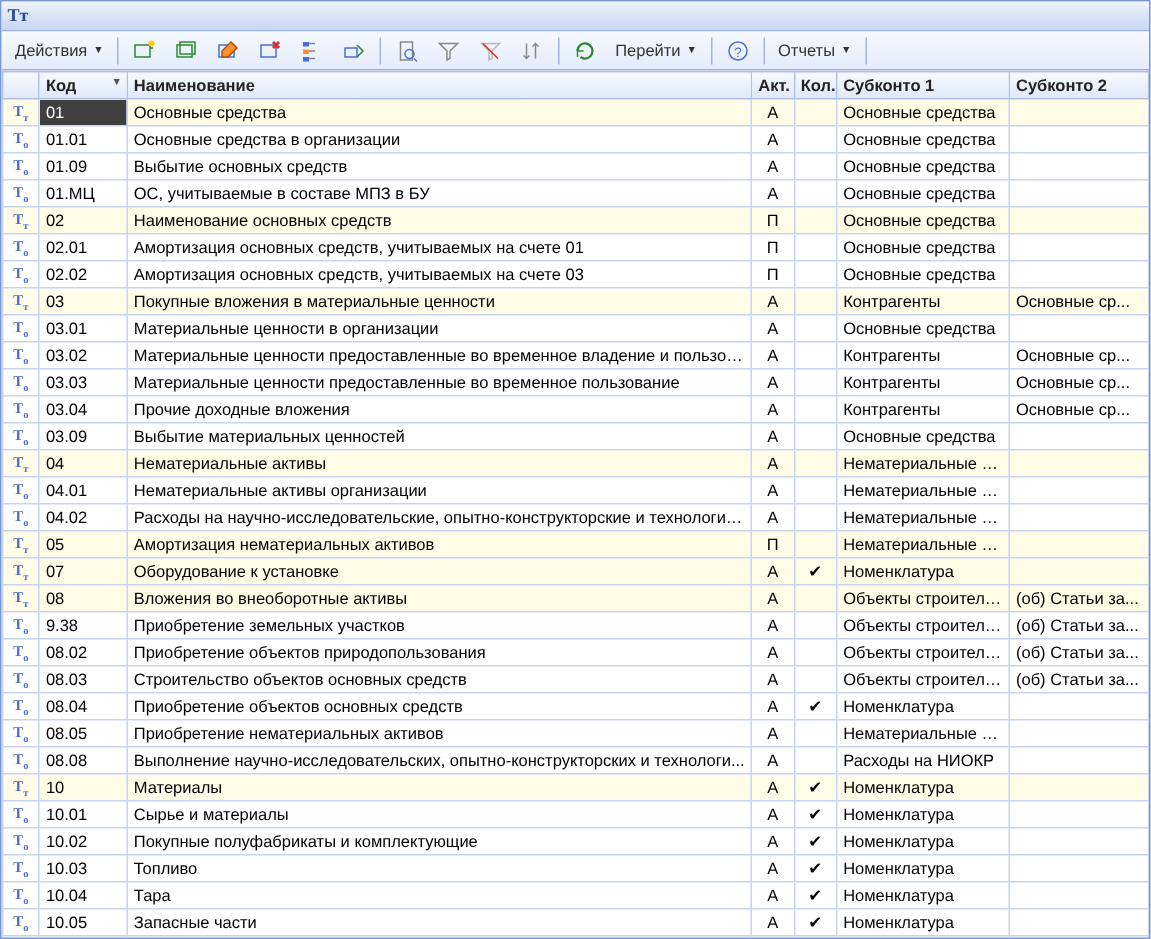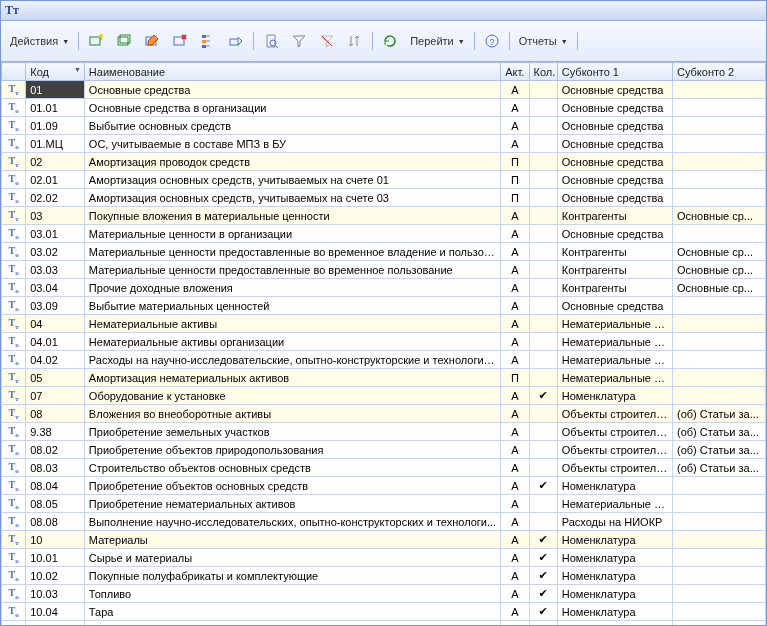--- a/index.html
+++ b/index.html
@@ -24,21 +24,21 @@
     color: #2a3a5a;
   }
   .titlebar .tt-icon {
     font-family: serif;
     color: #2a4a9a;
     margin-right: 4px;
     font-weight: bold;
   }
   .toolbar {
     background: linear-gradient(#f6f9ff, #e4ecfb);
-    height: 41px;
+    height: 26px;
     display: flex;
     align-items: center;
     padding: 0 4px;
     border-bottom: 1px solid #99b0de;
     gap: 2px;
     text-align: center;
   }
   .toolbar .btn {
     display: flex;
     align-items: center;
@@ -62,21 +62,21 @@
     overflow: auto;
   }
   table {
     border-collapse: collapse;
     width: 100%;
     table-layout: fixed;
   }
   th {
     background: linear-gradient(#f6f9ff, #dfe8f9);
     border: 1px solid #b0c0e0;
-    font-weight: normal;
+    font-weight: bold;
     text-align: left;
     padding: 2px 4px;
     height: 18px;
     font-size: 11px;
     color: #222;
     position: relative;
   }
   th .sort-arrow {
     position: absolute;
     right: 3px;
@@ -266,21 +266,21 @@
           <td class="code-cell">01.МЦ</td>
           <td>ОС, учитываемые в составе МПЗ в БУ</td>
           <td class="akt-cell">А</td>
           <td class="kol-cell"></td>
           <td>Основные средства</td>
           <td></td>
         </tr>
         <tr class="parent">
           <td class="icon-cell"><span class="row-icon parent">Т<sub style="font-size:7px">т</sub></span></td>
           <td class="code-cell">02</td>
-          <td>Амортизация проводок средств</td>
+          <td>Наименование основных средств</td>
           <td class="akt-cell">П</td>
           <td class="kol-cell"></td>
           <td>Основные средства</td>
           <td></td>
         </tr>
         <tr>
           <td class="icon-cell"><span class="row-icon">Т<sub style="font-size:7px">о</sub></span></td>
           <td class="code-cell">02.01</td>
           <td>Амортизация основных средств, учитываемых на счете 01</td>
           <td class="akt-cell">П</td>

